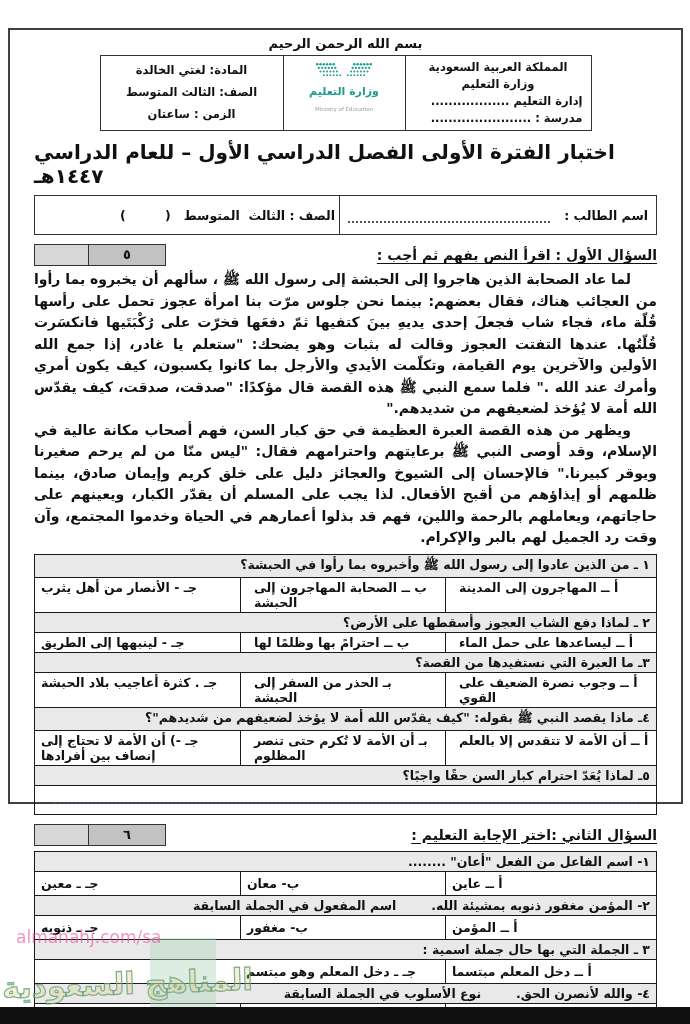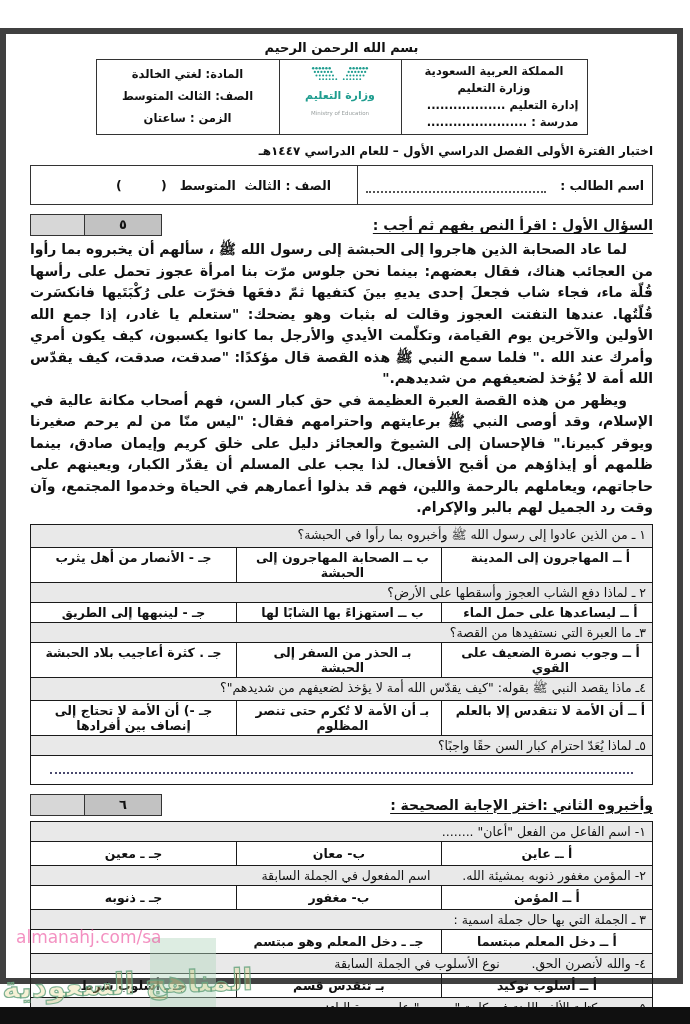--- a/index.html
+++ b/index.html
@@ -2,55 +2,55 @@
 <html lang="ar" dir="rtl"><head>
 <meta charset="utf-8">
 <style>
   html,body{margin:0;padding:0;background:#555;}
   .scan{
     position:relative;width:690px;height:1024px;background:#ffffff;
     margin:0 auto;overflow:hidden;
     font-family:"DejaVu Sans",sans-serif;direction:rtl;color:#111;
   }
   .frame{
-    position:absolute;top:28px;left:0;right:7px;height:956px;
-    border:6px solid #404040;box-sizing:border-box;
+    position:absolute;top:28px;left:8px;right:7px;height:776px;
+    border:2px solid #404040;box-sizing:border-box;
     padding:4px 24px 0 24px;
   }
   .basmala{text-align:center;font-weight:bold;font-size:13px;margin-top:2px;}
   
   .hdr{width:492px;margin:4px auto 0;border:1.2px solid #333;display:flex;direction:rtl;box-sizing:border-box;}
   .hdr-cell{box-sizing:border-box;padding:3px 4px;font-size:11.5px;font-weight:bold;line-height:17px;}
   .hdr-kingdom{width:186px;border-left:1.2px solid #333;text-align:center;}
   .hdr-kingdom .ln-dots{text-align:right;padding-right:4px;}
   .hdr-logo{width:122px;border-left:1.2px solid #333;text-align:center;padding-top:5px;}
   .hdr-logo .ar{color:#1f9d8f;font-size:11px;font-weight:bold;margin-top:2px;}
   .hdr-logo .en{color:#9aa0a0;font-size:5.5px;font-weight:normal;margin-top:1px;}
   .hdr-info{flex:1;text-align:center;line-height:22px;}
-  .exam-title{text-align:right;font-weight:bold;font-size:12px;margin-top:9px;}
+  .exam-title{text-align:left;font-weight:bold;font-size:20px;margin-top:9px;}
   
   .student{margin-top:7px;border:1.2px solid #333;display:flex;direction:rtl;height:40px;box-sizing:border-box;align-items:center;}
   .st-name{flex:1;display:flex;align-items:center;padding:0 8px;font-size:12.5px;font-weight:bold;gap:14px;}
   .dotline{flex:1;border-bottom:2px dotted #555;height:13px;}
-  .st-class{width:300px;border-right:1.2px solid #333;align-self:stretch;display:flex;align-items:center;padding-right:26px;font-size:12.5px;font-weight:bold;white-space:pre-wrap;}
+  .st-class{width:300px;border-right:1.2px solid #333;align-self:stretch;display:flex;align-items:center;padding-right:4px;font-size:12.5px;font-weight:bold;white-space:pre-wrap;}
   
   .sec-head{display:flex;justify-content:space-between;align-items:center;margin-top:9px;}
   .sec-title{font-weight:bold;font-size:14px;text-decoration:underline;text-underline-offset:3px;}
   .scorebox{display:flex;direction:ltr;border:1.4px solid #333;}
   .sb-empty{width:53px;height:20px;background:#d7d7d7;border-right:1.4px solid #333;}
   .sb-num{width:76px;height:20px;background:#c2c2c2;text-align:center;font-weight:bold;font-size:13px;line-height:20px;}
   
   .passage{margin-top:3px;font-size:14px;font-weight:bold;line-height:21.5px;text-align:justify;}
   .passage p{margin:0;text-indent:26px;}
   
   .mcq{margin-top:5px;border:1.6px solid #1a1a1a;}
-  .qrow{background:#e9e9e9;border-bottom:1px solid #1a1a1a;font-size:12.5px;font-weight:normal;padding:2px 6px;white-space:pre-wrap;}
+  .qrow{background:#e9e9e9;border-bottom:1px solid #1a1a1a;font-size:12.5px;font-weight:bold;padding:2px 6px;white-space:pre-wrap;}
   .arow{display:flex;direction:rtl;}
   .qgroup:not(:last-child) .arow{border-bottom:1px solid #1a1a1a;}
-  .opt{box-sizing:border-box;padding:2px 6px;font-size:12.5px;font-weight:bold;text-align:center;}
+  .opt{box-sizing:border-box;padding:2px 6px;font-size:12.5px;font-weight:bold;text-align:left;}
   .opt:not(:last-child){border-left:1px solid #1a1a1a;padding-left:13px;}
   .opt.oa{width:34%;} .opt.ob{width:33%;} .opt.oc{width:33%;}
   .ansrow{padding:6px 10px 10px;}
   .ansline{border-bottom:2px dotted #4a4a6e;height:10px;width:97%;margin:0 auto;}
   .s2 .qrow{padding:2px 6px;}
   .s2 .opt{padding:4px 6px;}
   
   .wm-strip{position:absolute;left:150px;top:938px;width:66px;height:80px;background:rgba(180,214,190,0.45);pointer-events:none;}
   .wm-url{position:absolute;left:16px;top:927px;font-size:17px;color:#ec4899;opacity:0.6;direction:ltr;font-weight:normal;}
   .wm-brand{
@@ -168,21 +168,21 @@
         <div class="arow">
           <div class="opt oa">أ ــ المهاجرون إلى المدينة</div>
           <div class="opt ob">ب ــ الصحابة المهاجرون إلى الحبشة</div>
           <div class="opt oc">جـ - الأنصار من أهل يثرب</div>
         </div>
       </div>
       <div class="qgroup">
         <div class="qrow">٢ ـ لماذا دفع الشاب العجوز وأسقطها على الأرض؟</div>
         <div class="arow">
           <div class="opt oa">أ ــ ليساعدها على حمل الماء</div>
-          <div class="opt ob">ب ــ استهزاءً بها الشابًا لها</div>
+          <div class="opt ob">ب ــ احترامً بها وظلمًا لها</div>
           <div class="opt oc">جـ - لينبهها إلى الطريق</div>
         </div>
       </div>
       <div class="qgroup">
         <div class="qrow">٣ـ ما العبرة التي نستفيدها من القصة؟</div>
         <div class="arow">
           <div class="opt oa">أ ــ وجوب نصرة الضعيف على القوي</div>
           <div class="opt ob">بـ الحذر من السفر إلى الحبشة</div>
           <div class="opt oc">جـ . كثرة أعاجيب بلاد الحبشة</div>
         </div>
@@ -197,21 +197,21 @@
       </div>
       <div class="qgroup">
         <div class="qrow">٥ـ لماذا يُعَدّ احترام كبار السن حقًا واجبًا؟</div>
         <div class="ansrow">
           <div class="ansline"></div>
         </div>
       </div>
     </div>
 
     <div class="sec-head">
-      <div class="sec-title">وأخبروه الثاني :اختر الإجابة الصحيحة :</div>
+      <div class="sec-title">السؤال الثاني :اختر الإجابة التعليم :</div>
       <div class="scorebox">
         <div class="sb-empty"></div>
         <div class="sb-num">٦</div>
       </div>
     </div>
 
     <div class="mcq s2">
       <div class="qgroup">
         <div class="qrow">١- اسم الفاعل من الفعل "أعان" ........</div>
         <div class="arow">

